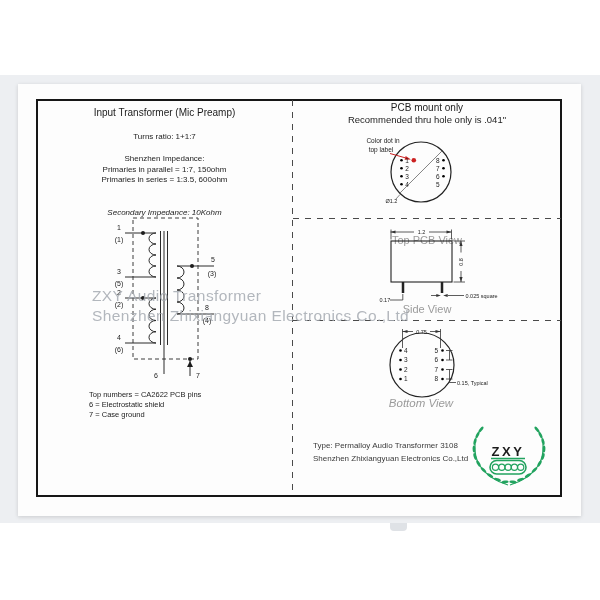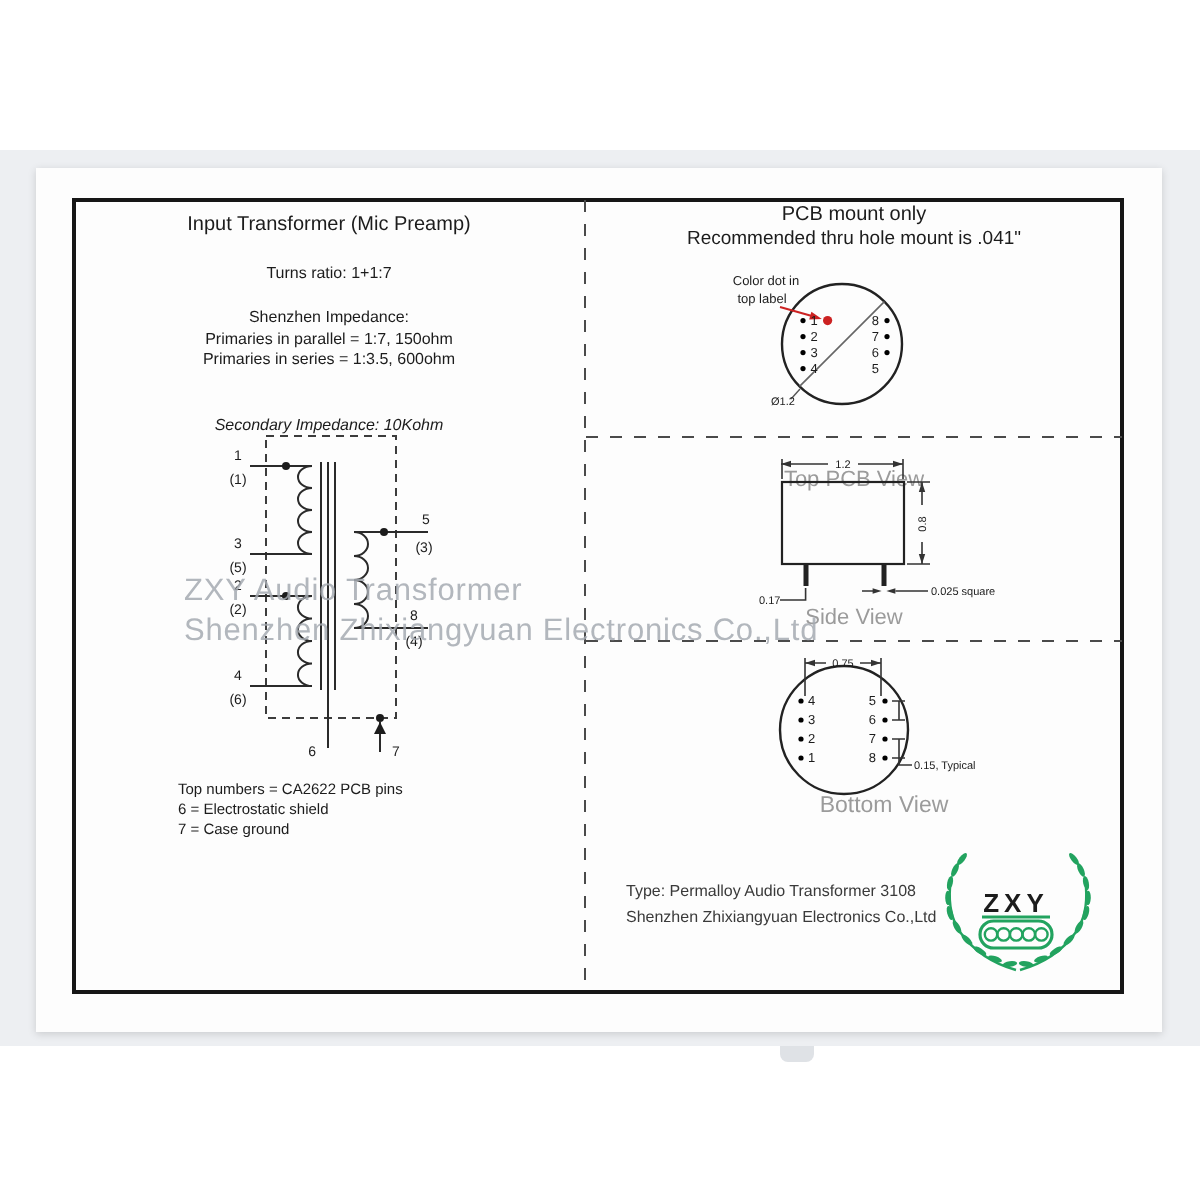--- a/index.html
+++ b/index.html
@@ -46,21 +46,21 @@
 <div class="abs hdash hd2"></div>
 
 <div class="abs txt ctr lp t10" style="top:107px;">Input Transformer (Mic Preamp)</div>
 <div class="abs txt ctr lp t8" style="top:132px;">Turns ratio: 1+1:7</div>
 <div class="abs txt ctr lp t8" style="top:154px;">Shenzhen Impedance:</div>
 <div class="abs txt ctr lp t8" style="top:164.5px;">Primaries in parallel = 1:7, 150ohm</div>
 <div class="abs txt ctr lp t8" style="top:175px;">Primaries in series = 1:3.5, 600ohm</div>
 <div class="abs txt ctr lp t8" style="top:208px;font-style:italic;">Secondary Impedance: 10Kohm</div>
 
 <div class="abs txt ctr rp t10" style="top:102px;">PCB mount only</div>
-<div class="abs txt ctr rp t95" style="top:114px;">Recommended thru hole mount is .041"</div>
+<div class="abs txt ctr rp t95" style="top:114px;">Recommended thru hole only is .041"</div>
 
 <svg style="left:98px;top:212px;" width="134" height="172" viewBox="98 212 134 172">
   <g stroke="#2a2a2a" stroke-width="1" fill="none">
     <rect x="133" y="218" width="65" height="141" stroke="#3c3c3c" stroke-dasharray="4 3"></rect>
 
     <path d="M125,233 H156"></path>
     <path d="M156,233 a7,5.5 0 0 0 0,11 a7,5.5 0 0 0 0,11 a7,5.5 0 0 0 0,11 a7,5.5 0 0 0 0,11"></path>
     <path d="M156,277 H125"></path>
 
     <path d="M125,298 H156"></path>
@@ -196,21 +196,21 @@
     <text x="438" y="371.5" text-anchor="end">7</text>
     <circle cx="442.5" cy="369.5" r="1.3"></circle>
     <text x="438" y="381" text-anchor="end">8</text>
     <circle cx="442.5" cy="379" r="1.3"></circle>
   </g>
   <g font-size="5.5" fill="#333">
     <text x="421.5" y="333.5" text-anchor="middle">0.75</text>
     <text x="457" y="384.5">0.15, Typical</text>
   </g>
 </svg>
-<div class="abs cap" style="left:347px;top:397px;width:190px;font-size:11.5px;">Bottom View</div>
+<div class="abs cap" style="left:326px;top:397px;width:190px;font-size:11.5px;font-style:italic;">Bottom View</div>
 
 <div class="abs brand">
   <div>Type: Permalloy Audio Transformer 3108</div>
   <div>Shenzhen Zhixiangyuan Electronics Co.,Ltd</div>
 </div>
 
 <svg style="left:462px;top:422px;" width="95" height="68" viewBox="0 0 95 68">
   <defs>
     <ellipse id="lf" cx="0" cy="0" rx="3.6" ry="1.4" fill="#22a35f"></ellipse>
   </defs>

